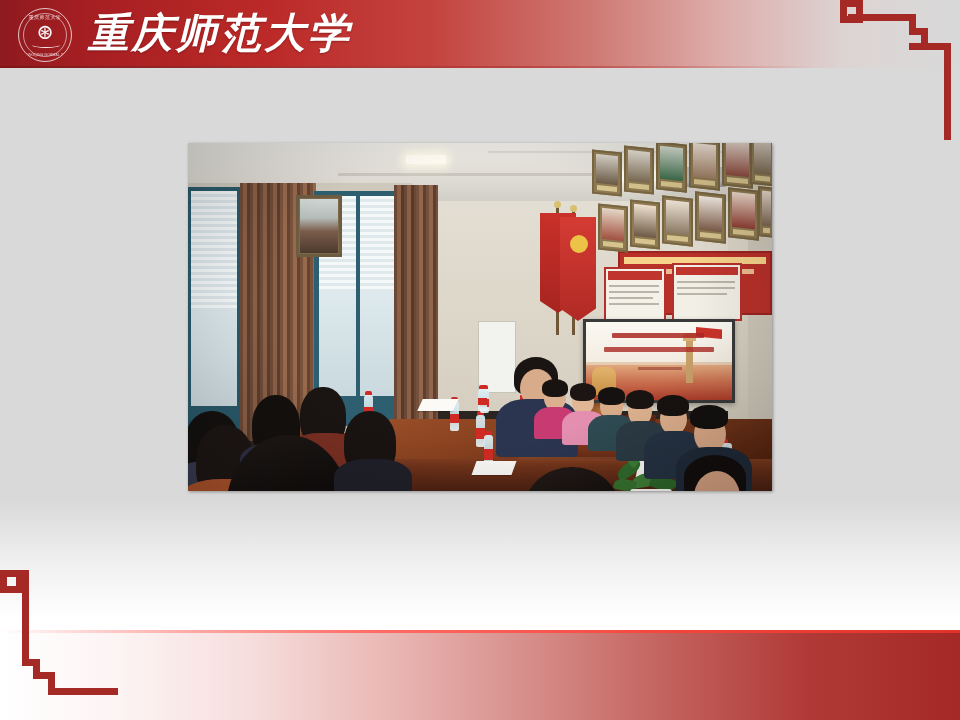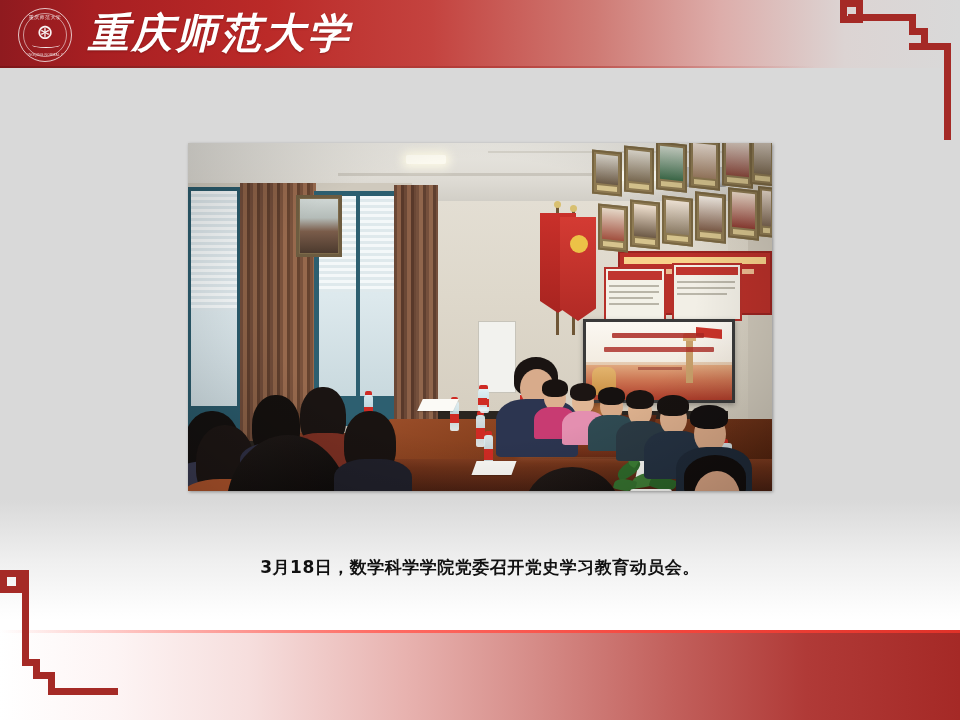--- a/index.html
+++ b/index.html
@@ -637,21 +637,20 @@
     </div>
 
     <div class="person">
       <div class="p-hair" style="left:336px; top:324px; width:96px; height:86px; background:linear-gradient(160deg,#241c19 0%,#0f0b0a 70%); border-radius:50% 50% 30% 30%;"></div>
 
     </div>
 
     <div class="layer ph-vignette"></div>
   </div>
 
-  <div id="caption">3月18日，数学科学学院党委召开党史学习教育动员会。</div>
 
   <div id="bottom-band"></div>
 
   <div id="corner-bl">
     <div class="corner-part v-long"></div>
     <div class="corner-part h-stub1"></div>
     <div class="corner-part v-mid"></div>
     <div class="corner-part h-mid"></div>
     <div class="sq-out"></div>
     <div class="corner-part v-right"></div>

